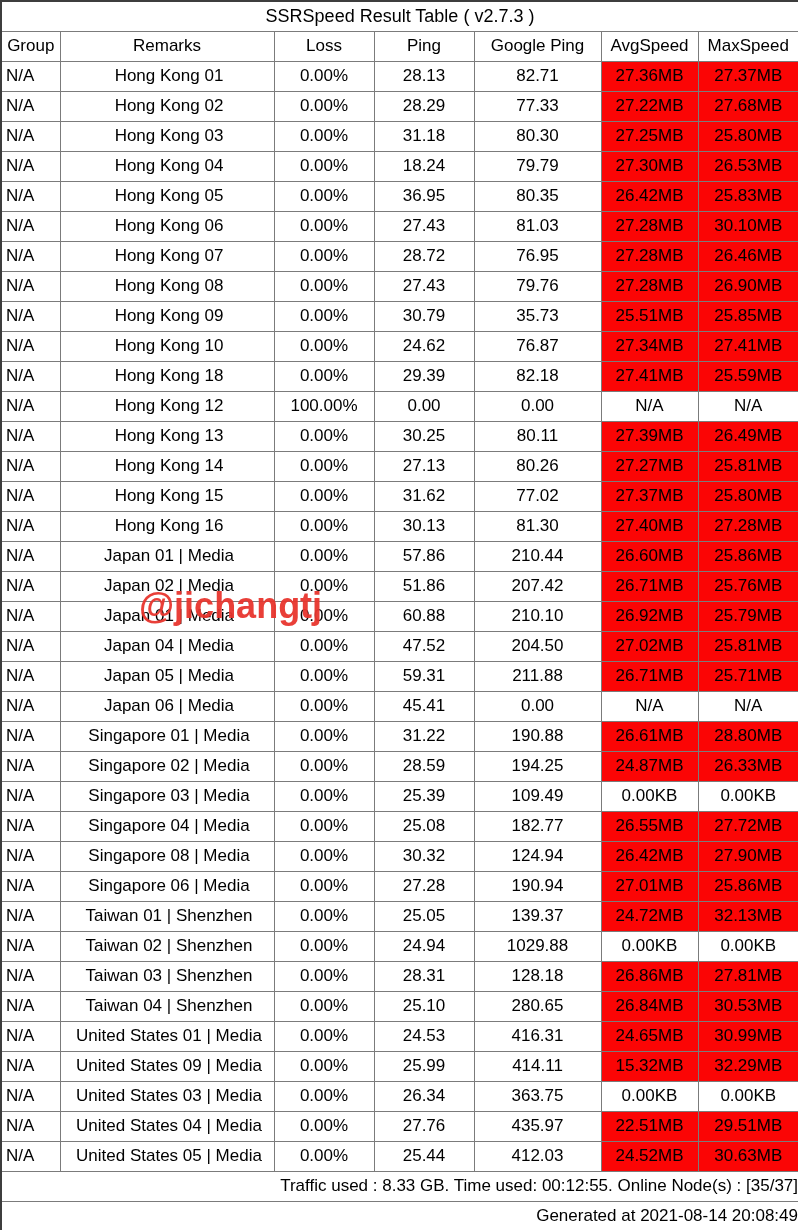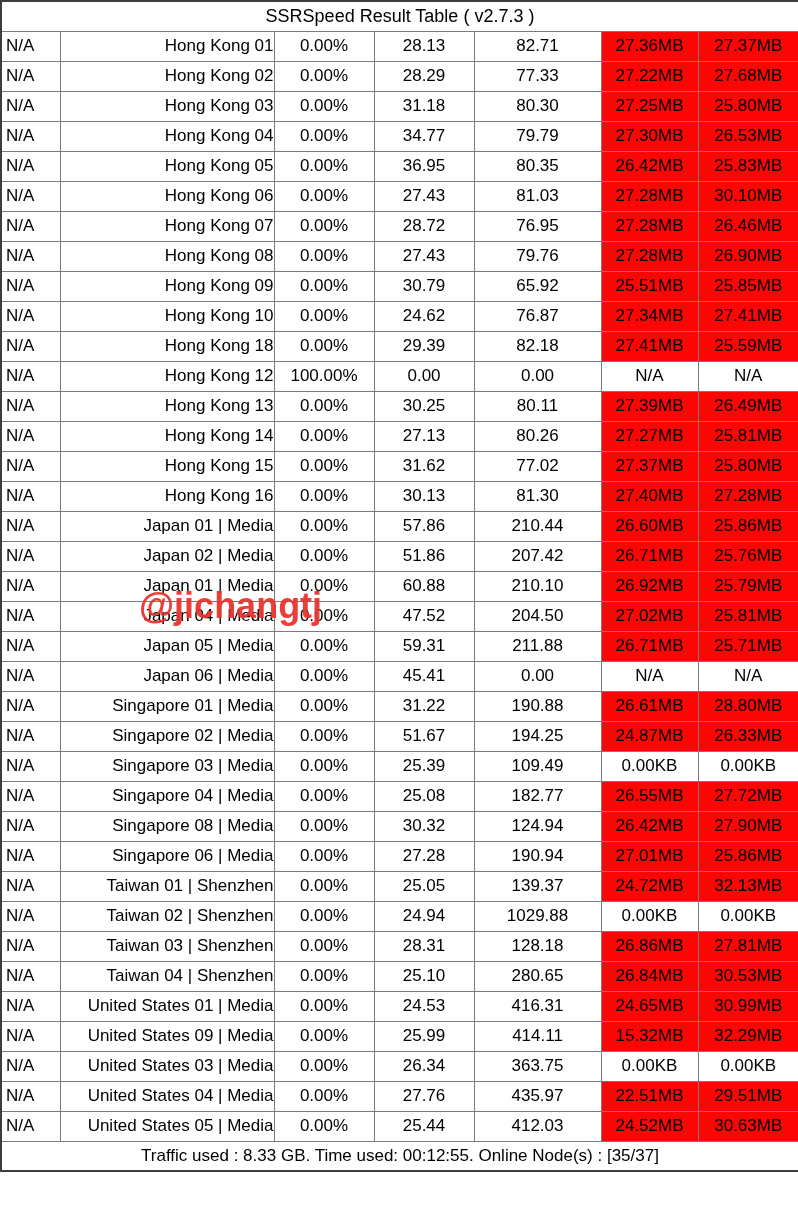--- a/index.html
+++ b/index.html
@@ -29,25 +29,25 @@
     padding:0;
     white-space:nowrap;
     overflow:hidden;
     vertical-align:middle;
     background:#fff;
   }
   tr { height:30px; }
   th.title-cell { font-size:18px; text-align:center; font-weight:400; }
   tr.header-row th { text-align:center; font-weight:400; }
   td.c-group   { text-align:left; padding-left:4px; }
-  td.c-remarks { text-align:right; padding-left:4px; }
+  td.c-remarks { text-align:center; padding-left:4px; }
   td.c-num     { text-align:center; }
   td.c-speed   { text-align:center; }
   td.c-speed.hl { background:var(--hl); }
-  td.footer-cell { text-align:center; }
+  td.footer-cell { text-align:right; }
   .watermark {
     position:absolute; left:139px; top:585px;
     color:var(--wm); font-weight:700; opacity:0.95;
     pointer-events:none; z-index:5;
   }
   .wm-line1 { font-size:36px; line-height:42px; letter-spacing:0px; }
   .wm-line2 { font-size:36px; line-height:42px; margin-top:8px; }
 </style>
 </head>
 <body>
@@ -61,20 +61,29 @@
         <col style="width:100px">
       <col style="width:100px">
         <col style="width:127px">
         <col style="width:97px">
         <col style="width:101px">
     </colgroup>
     <thead>
       <tr class="title-row">
         <th class="title-cell" colspan="7">SSRSpeed Result Table ( v2.7.3 )</th>
       </tr>
+      <tr class="header-row">
+        <th>Group</th>
+        <th>Remarks</th>
+        <th>Loss</th>
+        <th>Ping</th>
+        <th>Google Ping</th>
+        <th>AvgSpeed</th>
+        <th>MaxSpeed</th>
+      </tr>
     </thead>
     <tbody id="table-body">
         <tr class="data-row">
     <td class="c-group">N/A</td>
     <td class="c-remarks">Hong Kong 01</td>
     <td class="c-num">0.00%</td>
     <td class="c-num">28.13</td>
     <td class="c-num">82.71</td>
     <td class="c-speed hl">27.36MB</td>
     <td class="c-speed hl">27.37MB</td>
@@ -94,21 +103,21 @@
     <td class="c-num">0.00%</td>
     <td class="c-num">31.18</td>
     <td class="c-num">80.30</td>
     <td class="c-speed hl">27.25MB</td>
     <td class="c-speed hl">25.80MB</td>
   </tr>
         <tr class="data-row">
     <td class="c-group">N/A</td>
     <td class="c-remarks">Hong Kong 04</td>
     <td class="c-num">0.00%</td>
-    <td class="c-num">34.77</td>
+    <td class="c-num">18.24</td>
     <td class="c-num">79.79</td>
     <td class="c-speed hl">27.30MB</td>
     <td class="c-speed hl">26.53MB</td>
   </tr>
         <tr class="data-row">
     <td class="c-group">N/A</td>
     <td class="c-remarks">Hong Kong 05</td>
     <td class="c-num">0.00%</td>
     <td class="c-num">36.95</td>
     <td class="c-num">80.35</td>
@@ -140,21 +149,21 @@
     <td class="c-num">27.43</td>
     <td class="c-num">79.76</td>
     <td class="c-speed hl">27.28MB</td>
     <td class="c-speed hl">26.90MB</td>
   </tr>
         <tr class="data-row">
     <td class="c-group">N/A</td>
     <td class="c-remarks">Hong Kong 09</td>
     <td class="c-num">0.00%</td>
     <td class="c-num">30.79</td>
-    <td class="c-num">65.92</td>
+    <td class="c-num">35.73</td>
     <td class="c-speed hl">25.51MB</td>
     <td class="c-speed hl">25.85MB</td>
   </tr>
         <tr class="data-row">
     <td class="c-group">N/A</td>
     <td class="c-remarks">Hong Kong 10</td>
     <td class="c-num">0.00%</td>
     <td class="c-num">24.62</td>
     <td class="c-num">76.87</td>
     <td class="c-speed hl">27.34MB</td>
@@ -274,21 +283,21 @@
     <td class="c-num">0.00%</td>
     <td class="c-num">31.22</td>
     <td class="c-num">190.88</td>
     <td class="c-speed hl">26.61MB</td>
     <td class="c-speed hl">28.80MB</td>
   </tr>
         <tr class="data-row">
     <td class="c-group">N/A</td>
     <td class="c-remarks">Singapore 02 | Media</td>
     <td class="c-num">0.00%</td>
-    <td class="c-num">51.67</td>
+    <td class="c-num">28.59</td>
     <td class="c-num">194.25</td>
     <td class="c-speed hl">24.87MB</td>
     <td class="c-speed hl">26.33MB</td>
   </tr>
         <tr class="data-row">
     <td class="c-group">N/A</td>
     <td class="c-remarks">Singapore 03 | Media</td>
     <td class="c-num">0.00%</td>
     <td class="c-num">25.39</td>
     <td class="c-num">109.49</td>
@@ -400,20 +409,23 @@
     <td class="c-num">0.00%</td>
     <td class="c-num">25.44</td>
     <td class="c-num">412.03</td>
     <td class="c-speed hl">24.52MB</td>
     <td class="c-speed hl">30.63MB</td>
   </tr>
       </tbody>
     <tfoot>
       <tr>
         <td class="footer-cell" colspan="7">Traffic used : 8.33 GB. Time used: 00:12:55. Online Node(s) : [35/37]</td>
+      </tr>
+      <tr>
+        <td class="footer-cell" colspan="7">Generated at 2021-08-14 20:08:49</td>
       </tr>
     </tfoot>
   </table>
 
   <div class="watermark">
     <div class="wm-line1">@jichangtj</div>
   </div>
 
 </div>
 

